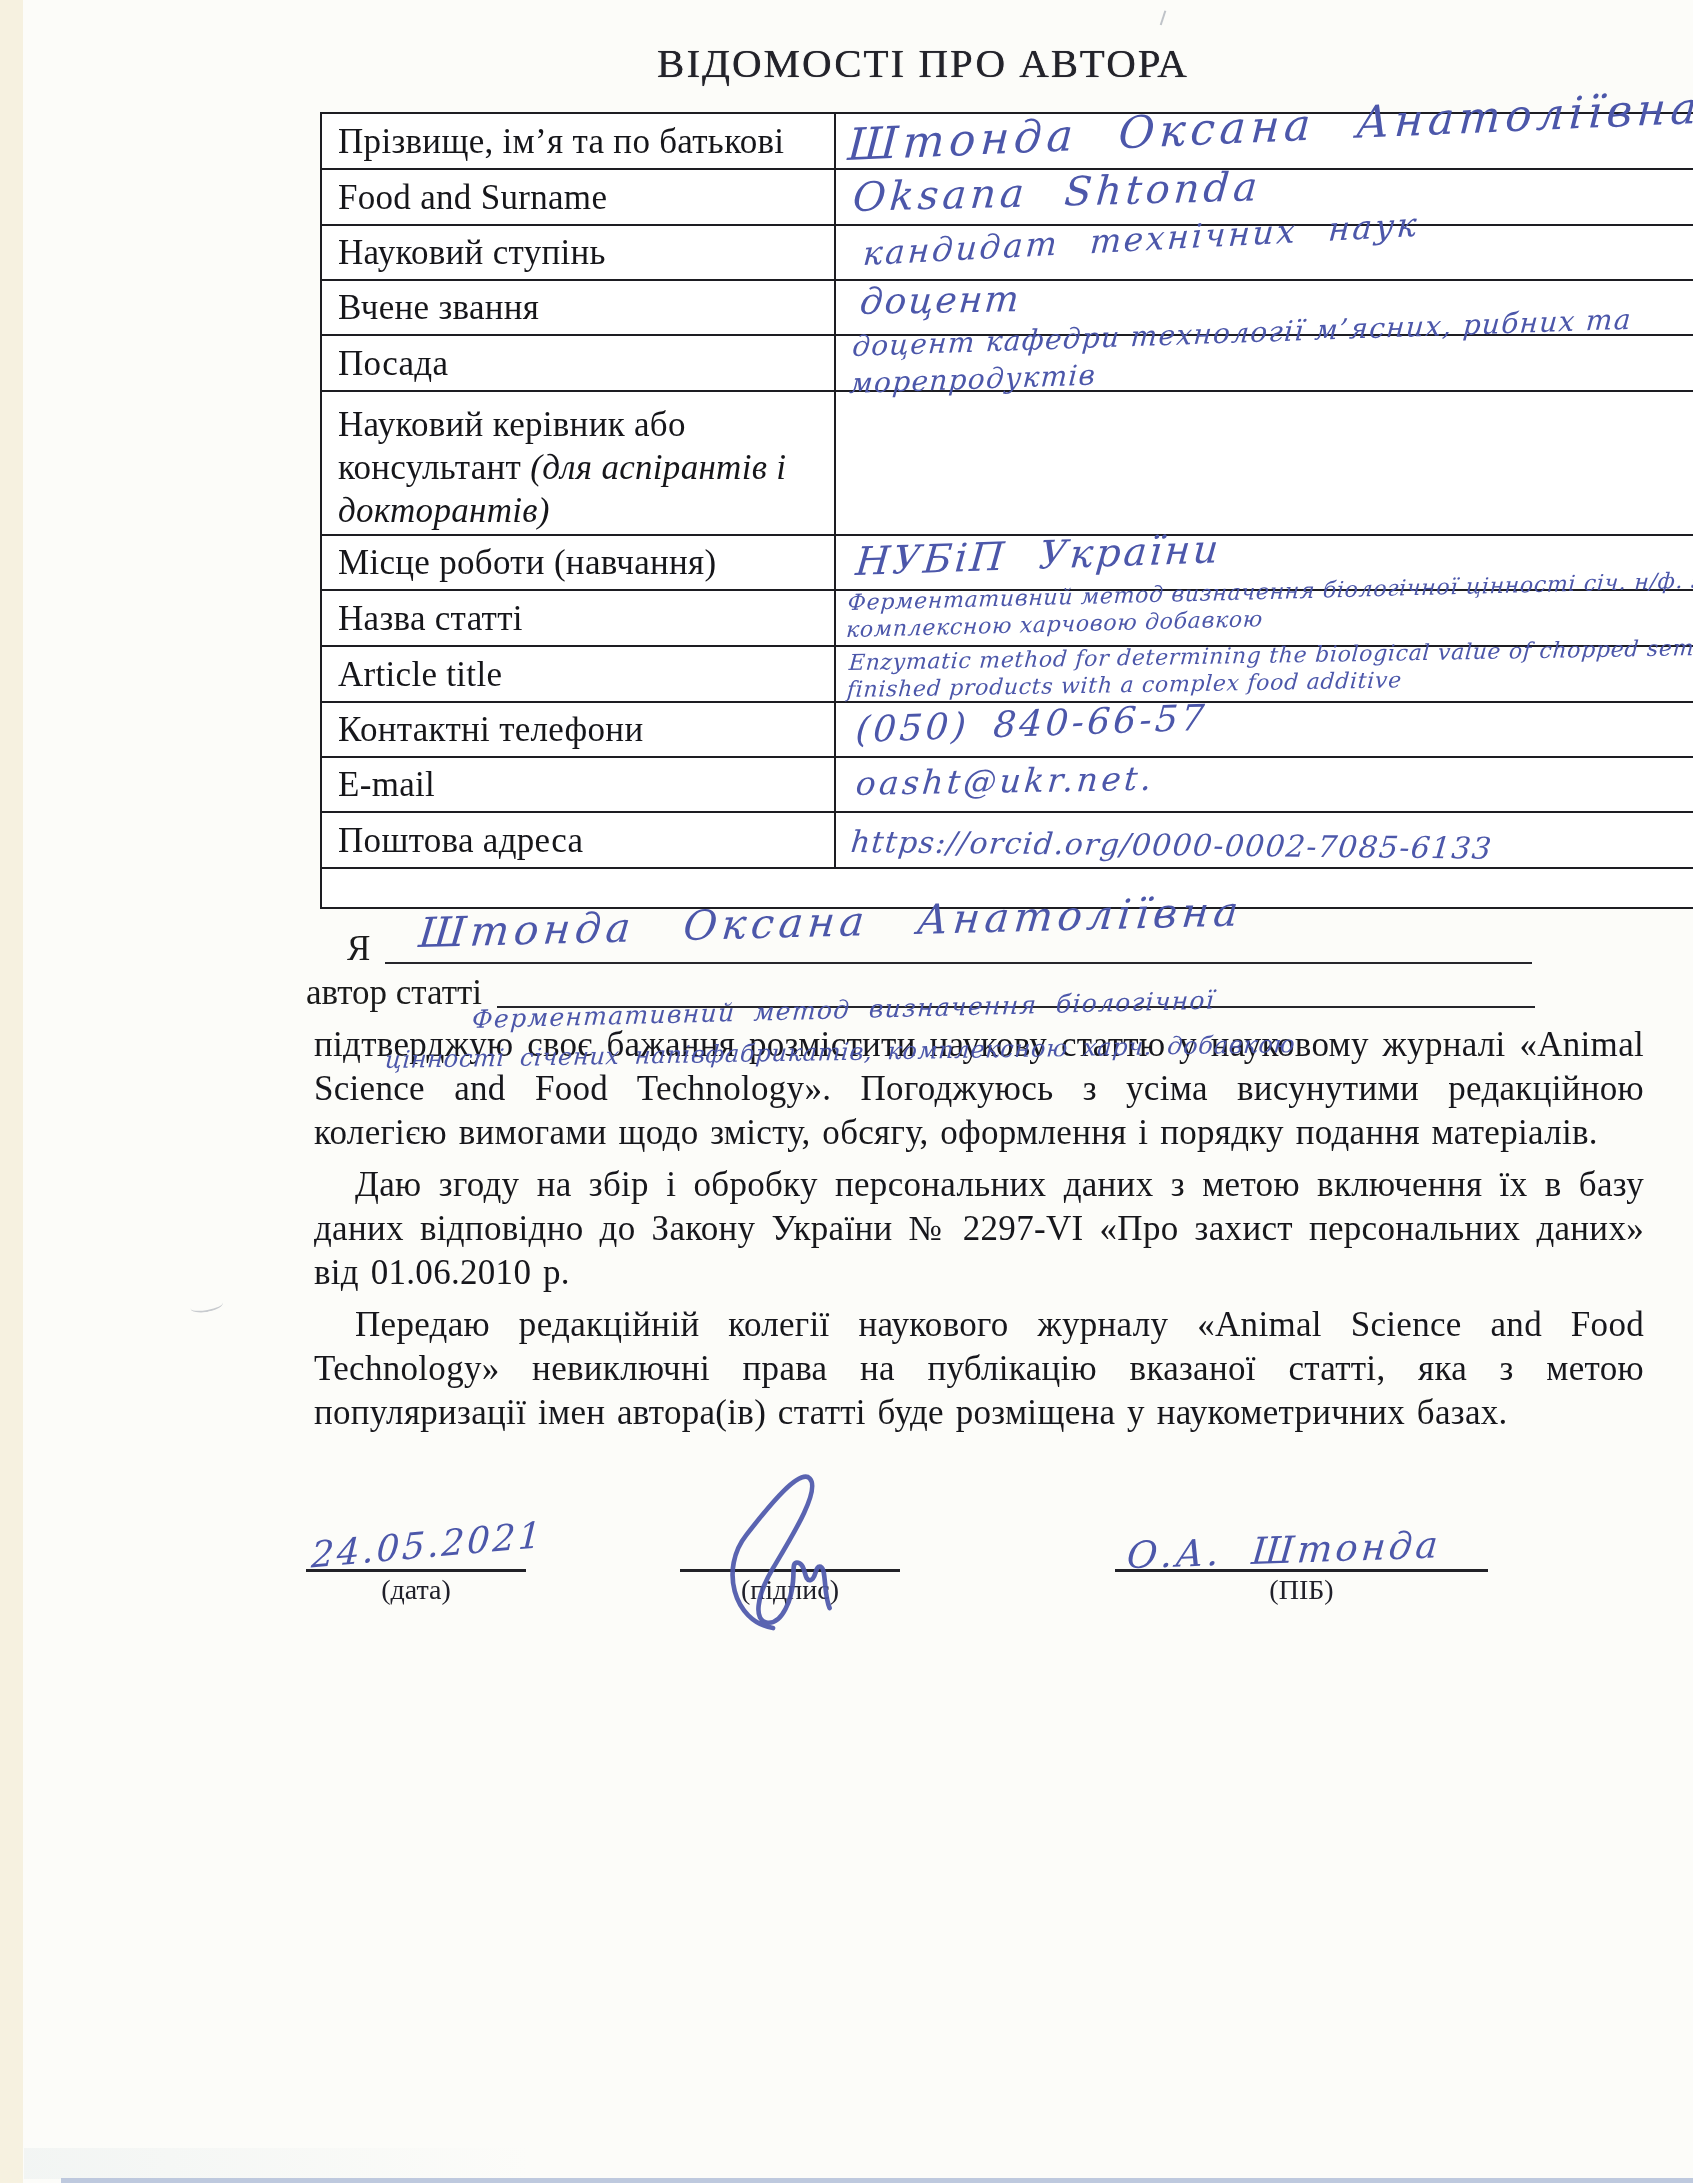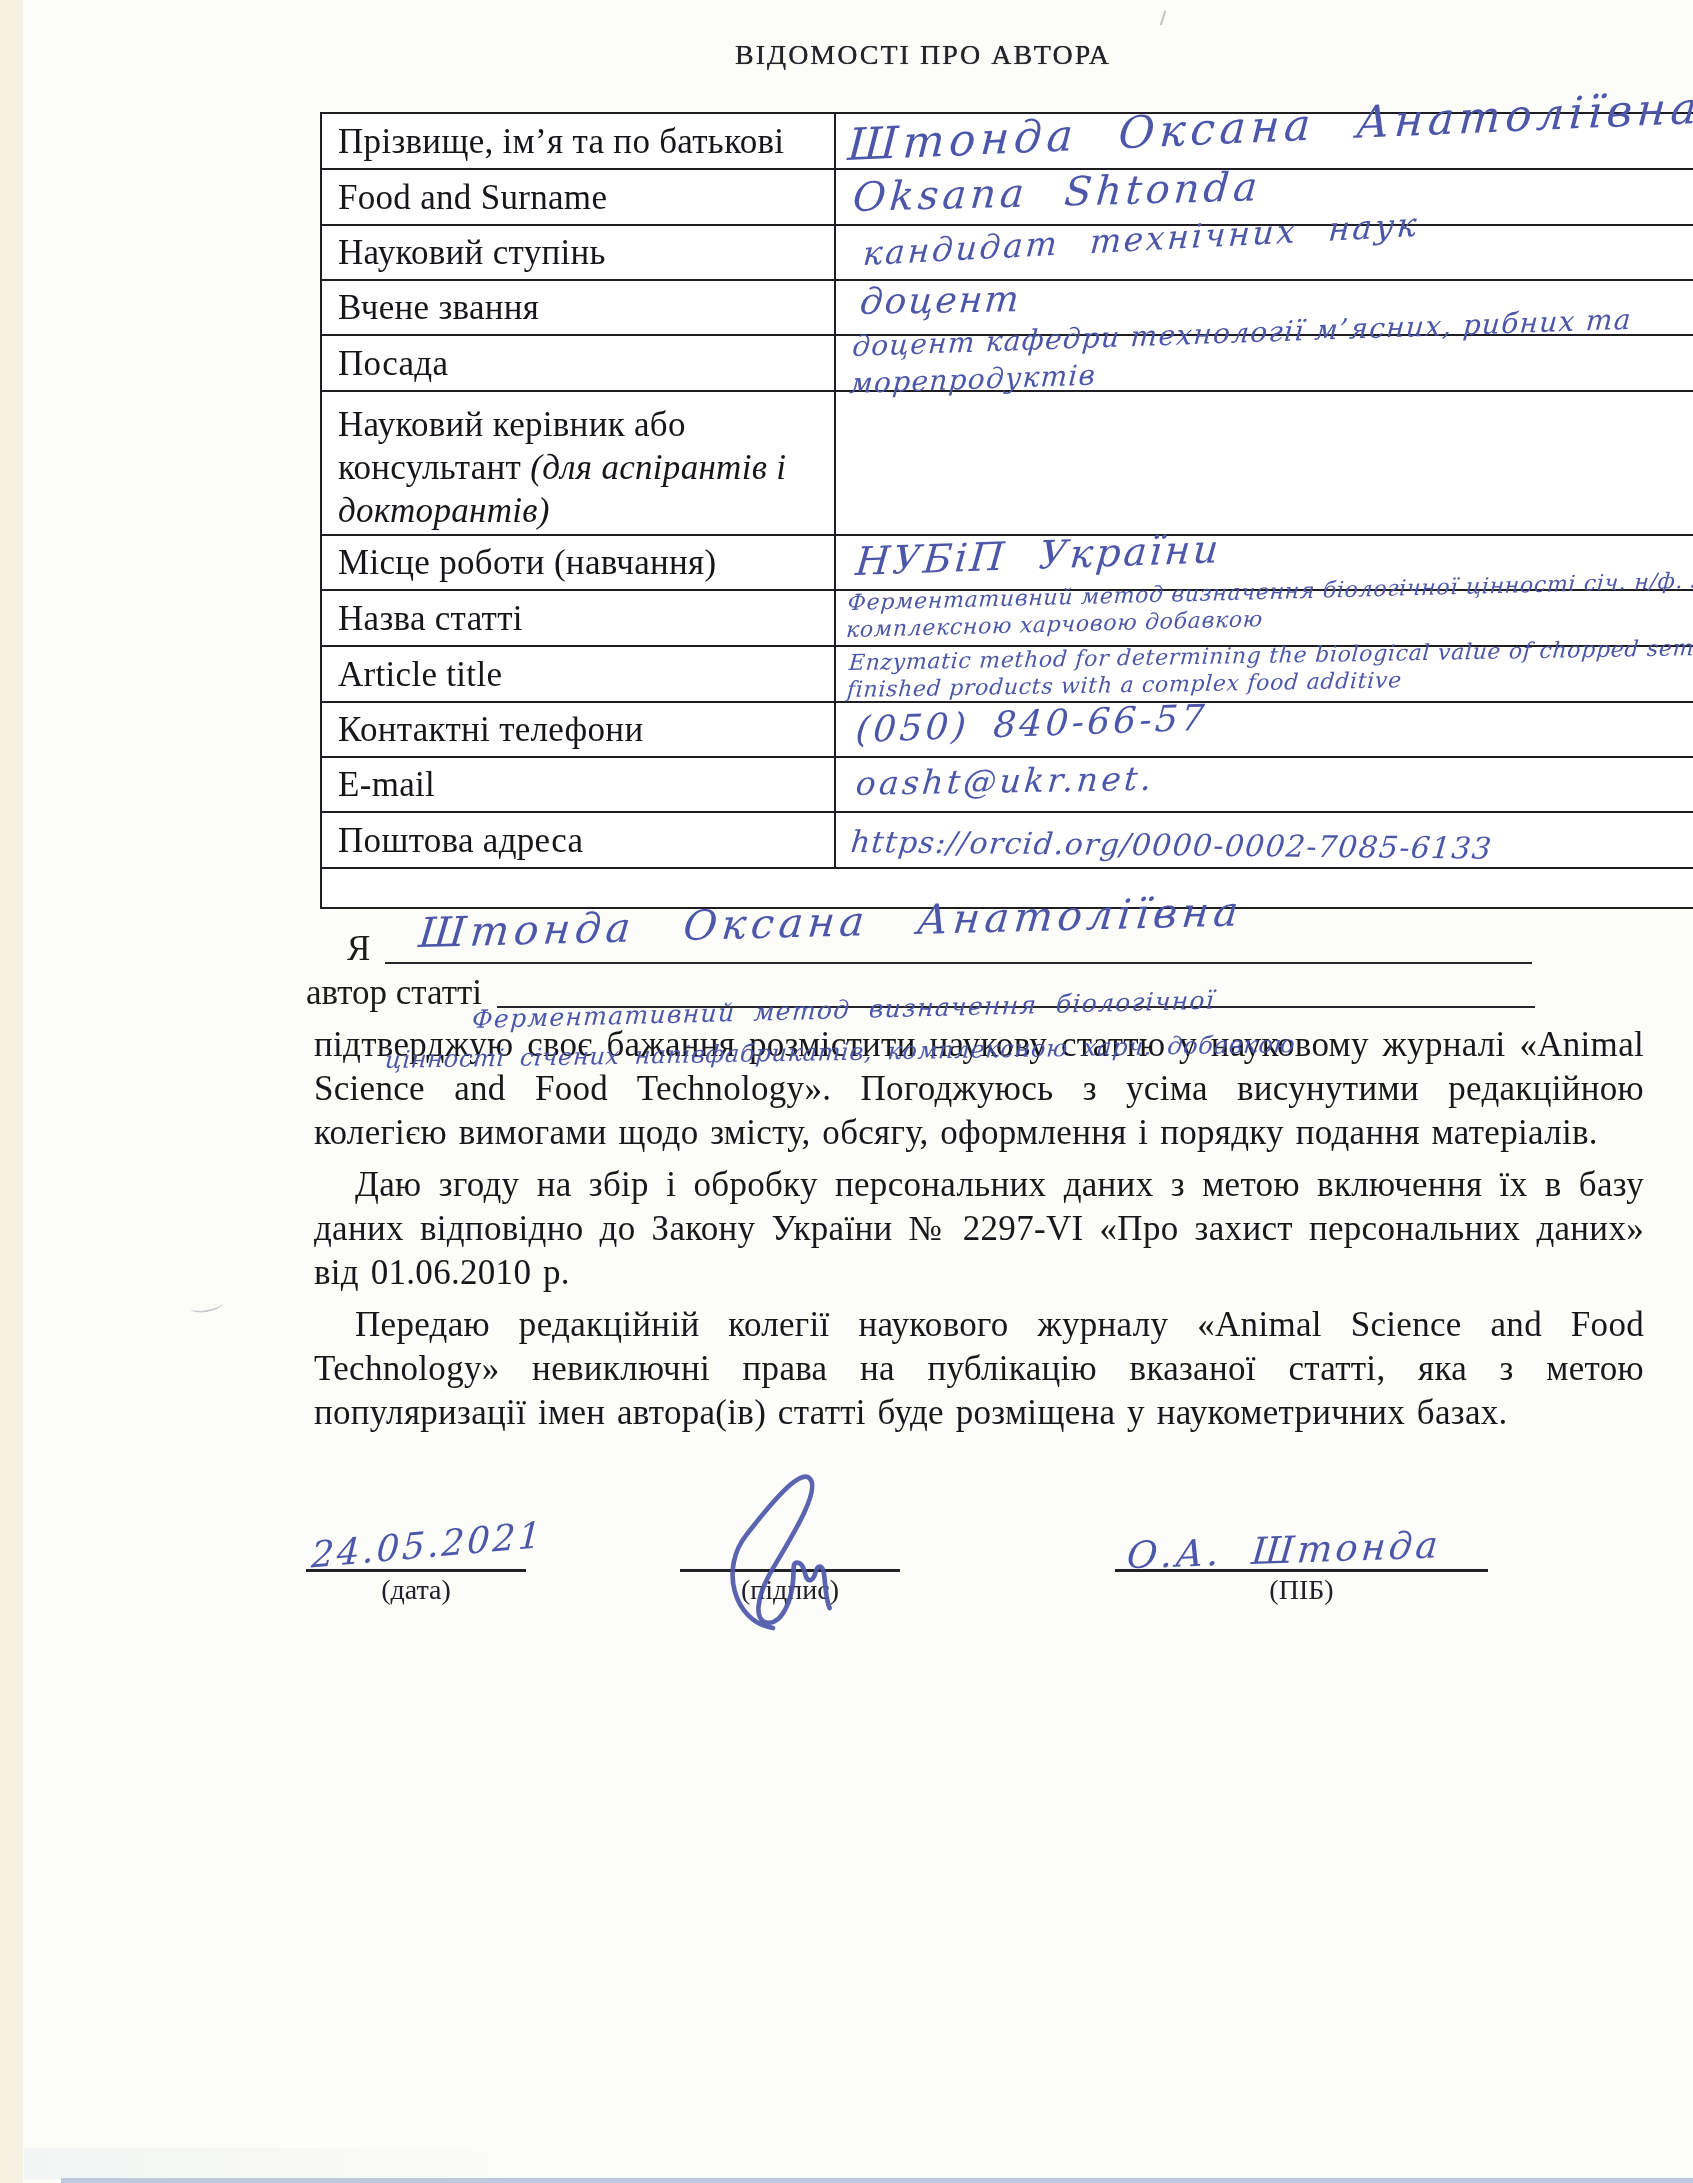--- a/index.html
+++ b/index.html
@@ -14,21 +14,21 @@
   .edge-bottom-blue{position:absolute;left:61px;right:0;bottom:0;height:4.7px;background:#b7c3da;opacity:.9;}
   .edge-bottom-mottle{position:absolute;left:24px;bottom:4px;width:506px;height:31px;
     background:linear-gradient(90deg,#eef2f1,rgba(255,255,255,0));opacity:.7;}
   .dust-top{position:absolute;left:1162px;top:10.7px;width:4px;height:14.6px;border-left:2.7px solid #8d93a0;transform:rotate(18deg);opacity:.55;}
   .pencil-squiggle{position:absolute;left:190px;top:1299px;width:33px;height:10.7px;
     border-bottom:2.7px solid #b3b7be;border-radius:50%;transform:rotate(-10deg);opacity:.7;}
   
   .doc-title{
     position:absolute;left:0;top:39px;width:100%;text-align:center;
     padding-left:153px;box-sizing:border-box;
-    font-size:28px;letter-spacing:2px;color:#23232a;
+    font-size:41px;letter-spacing:2px;color:#23232a;
     text-shadow:0 0 0.7px #2a2a33;
   }
   
   .ftable{
     position:absolute;left:320px;top:112px;width:1589px;
     border:2.7px solid #1d1d22;border-bottom:none;
     box-sizing:border-box;background:#fff;
   }
   .trow{display:flex;border-bottom:2.7px solid #1d1d22;box-sizing:border-box;}
   .tlabel{

